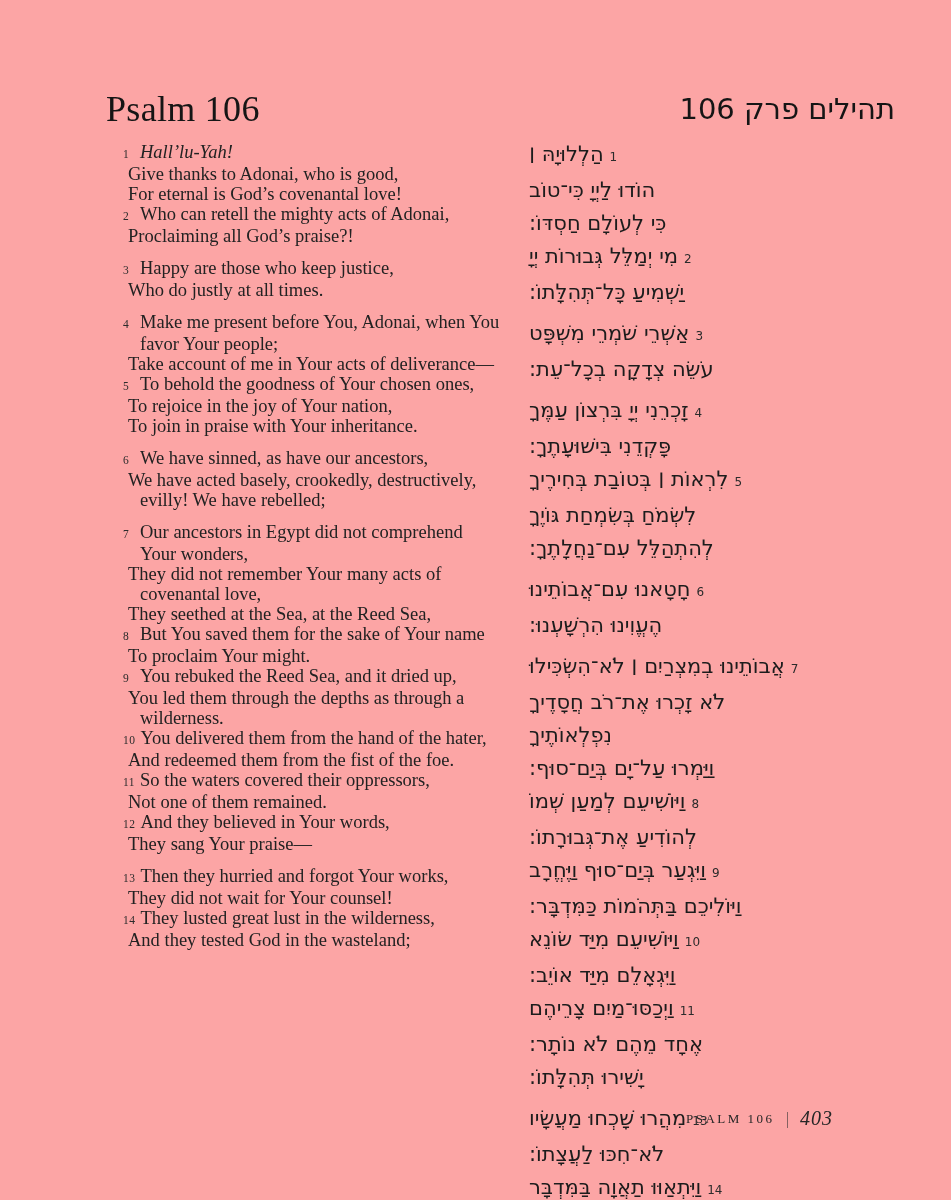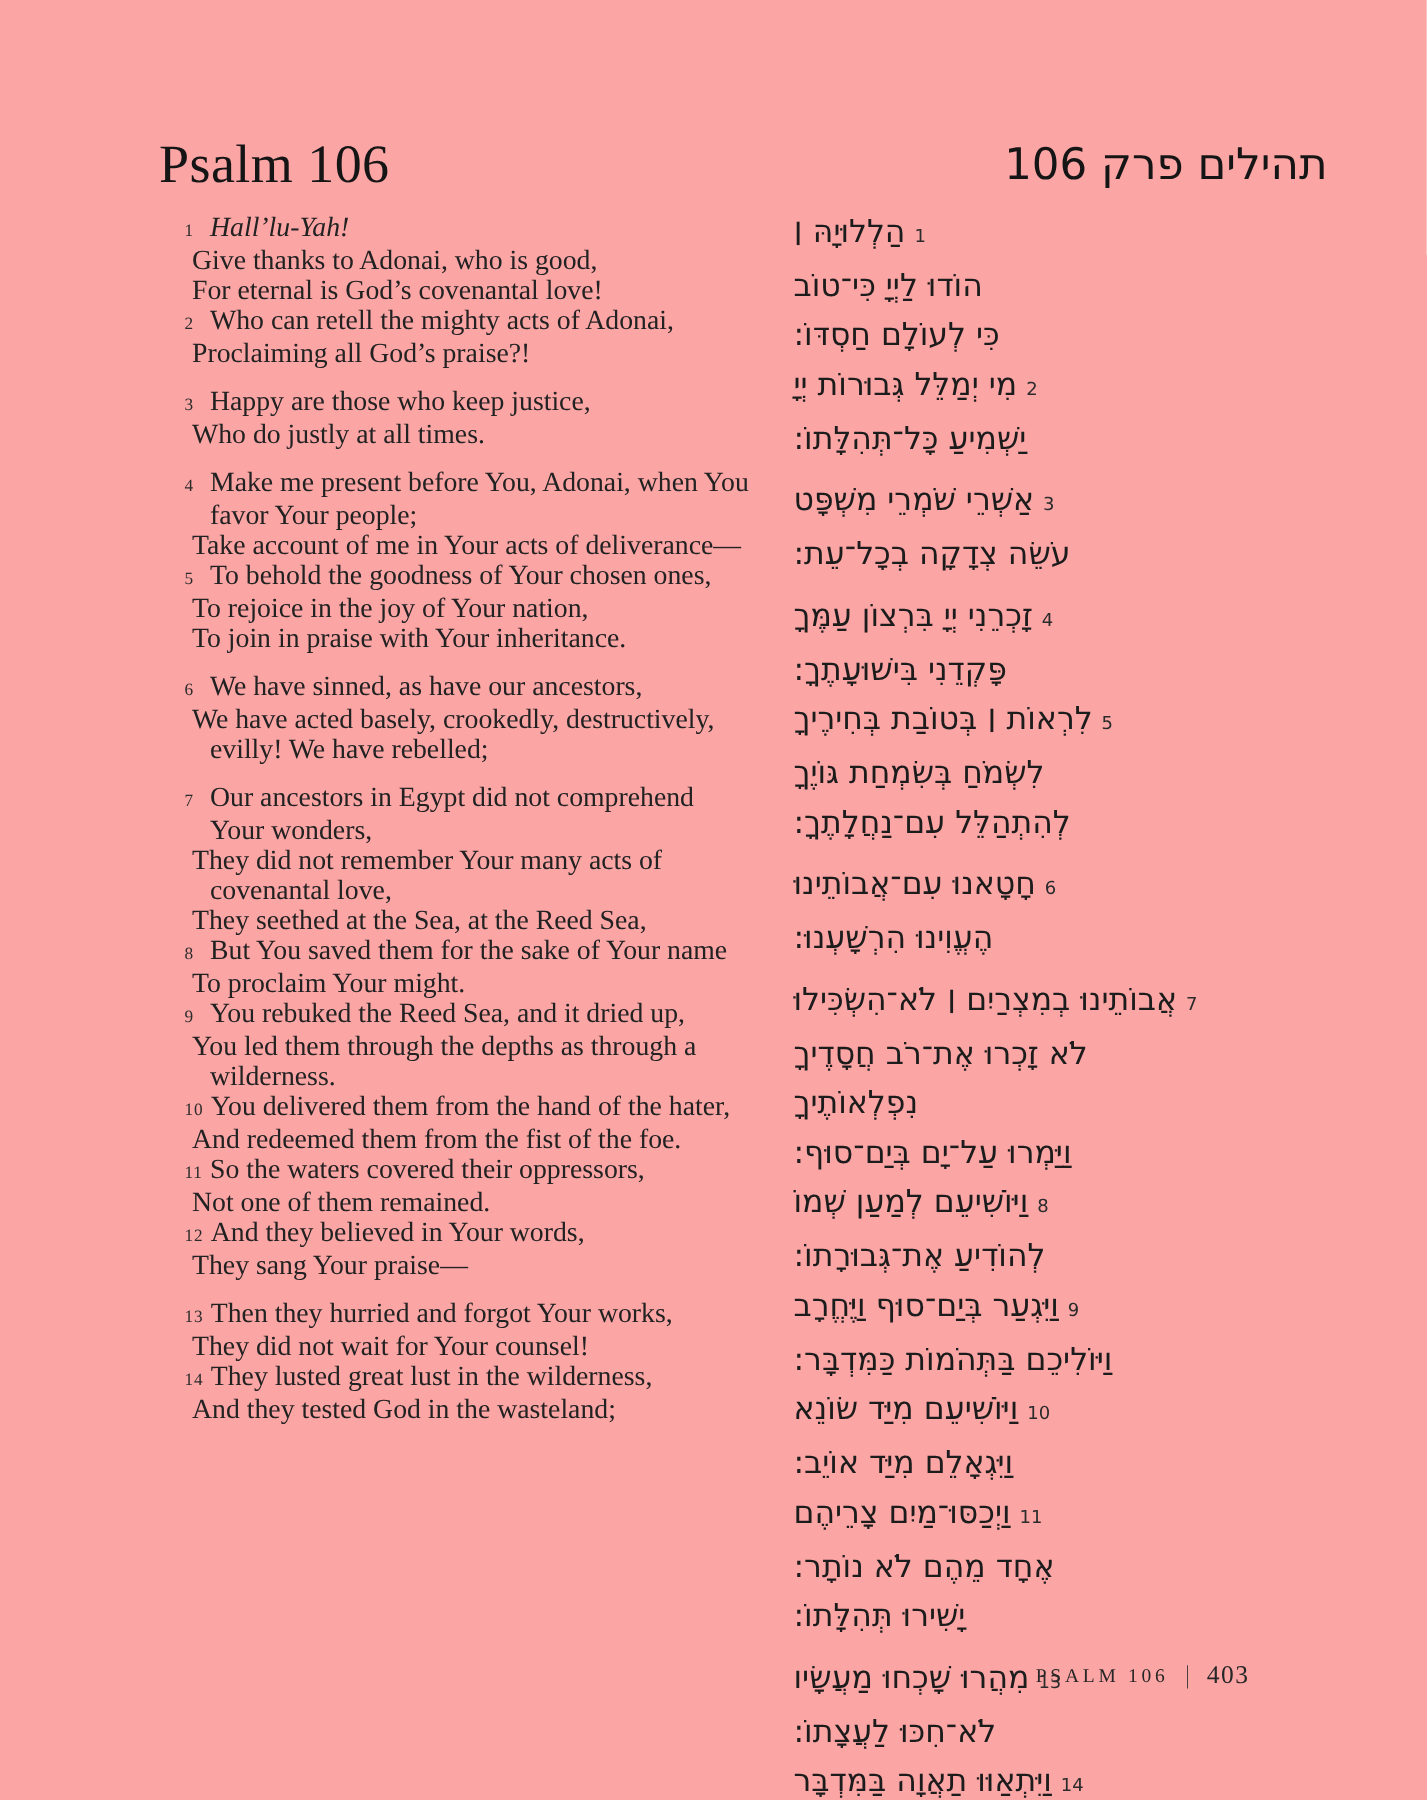--- a/index.html
+++ b/index.html
@@ -11,21 +11,21 @@
   }
   .page{position:absolute;inset:0;background:#fca5a5;}
 
   
   .title-en{
     position:absolute;left:106px;top:88px;
     font-size:36px;font-weight:400;color:#151515;
     letter-spacing:0.3px;
   }
   .title-he{
-    position:absolute;right:66px;top:92px;
+    position:absolute;right:56px;top:92px;
     direction:rtl;unicode-bidi:isolate;
     font-family:"DejaVu Sans", sans-serif;
     font-size:29px;color:#151515;
   }
 
   
   .english-column{
     position:absolute;left:123px;top:142px;width:420px;
     font-size:18.5px;line-height:20px;color:#222222;
   }
@@ -61,21 +61,21 @@
     color:#262626;
   }
   .footer .flabel{
     font-size:13px;letter-spacing:2.5px;
   }
   .footer .fsep{
     font-size:17px;font-weight:300;color:#333;
     transform:scaleX(0.7);
   }
   .footer .fpage{
-    font-size:17px;letter-spacing:1px;
+    font-size:20px;letter-spacing:1px;font-style:italic;
   }
 </style>
 </head>
 <body>
 
 <div class="page">
 
   <div class="title-en">Psalm 106</div>
 
   <div class="title-he" dir="rtl">תהילים פרק 106</div>

